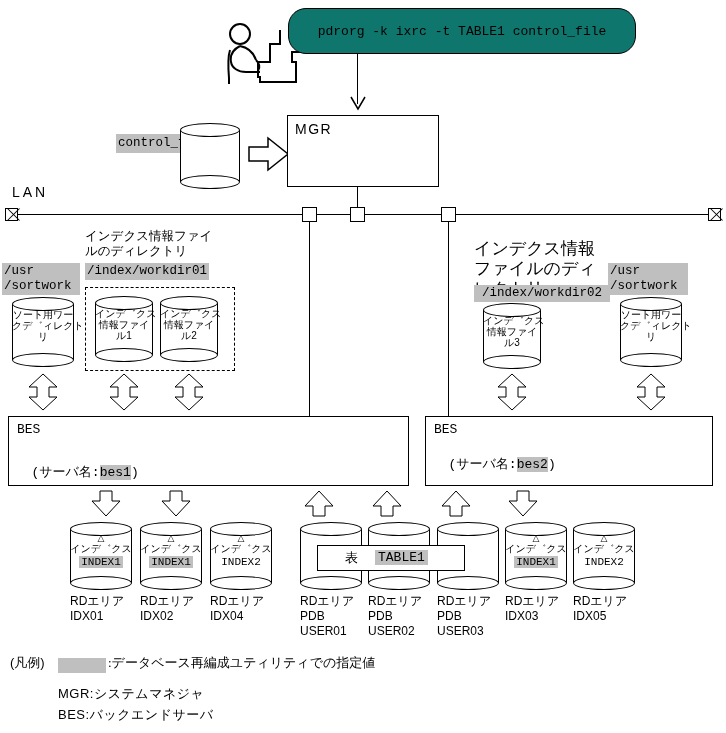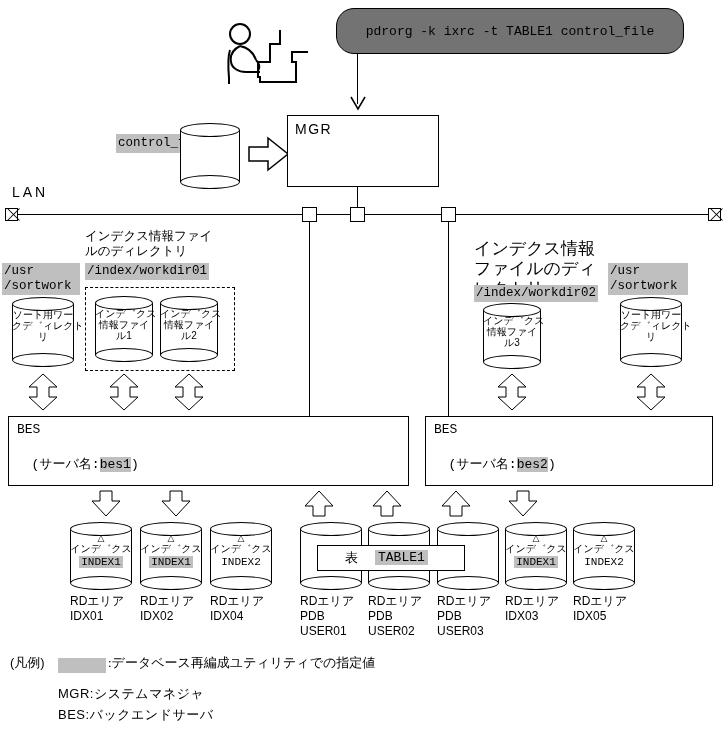--- a/index.html
+++ b/index.html
@@ -8,22 +8,22 @@
        color:#000;overflow:hidden;}
   .abs{position:absolute;}
   .mono{font-family:"Liberation Mono","DejaVu Sans Mono",monospace;}
   .hl{background:#bfbfbf;}
   .box{position:absolute;border:1px solid #000;background:#fff;box-sizing:border-box;}
   .line{position:absolute;background:#000;}
   .vl{width:1px;}
   .hl2{height:1px;}
   .lbl{position:absolute;white-space:pre;line-height:1.18;}
   
-  .bubble{position:absolute;border:1px solid #000;border-radius:18px;background:#737373;
-          box-sizing:border-box;display:flex;align-items:center;justify-content:center;margin-left:48px;}
+  .bubble{position:absolute;border:1px solid #000;border-radius:18px;background:#0f766e;
+          box-sizing:border-box;display:flex;align-items:center;justify-content:center;}
   
   .cyl{position:absolute;box-sizing:border-box;}
   .cyl .body{position:absolute;left:0;right:0;top:7px;bottom:7px;
              border-left:1px solid #000;border-right:1px solid #000;background:#fff;}
   .cyl .top{position:absolute;left:0;right:0;top:0;height:14px;
             border:1px solid #000;border-radius:50%;background:#fff;box-sizing:border-box;}
   .cyl .bot2{position:absolute;left:0;right:0;bottom:0;height:14px;
             border:1px solid #000;border-radius:50%;box-sizing:border-box;background:#fff;}
   .cyl .txt{position:absolute;left:0;right:0;top:12px;text-align:center;
             line-height:1.12;white-space:pre;z-index:3;}
@@ -112,21 +112,21 @@
     <div class="bot2"></div>
     <div class="top"></div>
   <div class="txt" style="font-size:10px;">インデ゛クス
 情報ファイ
 ル2</div>
 </div>
 
 <div class="lbl" style="left:474px;top:239px;font-size:17px;">インデクス情報
 ファイルのディ
 レクトリ</div>
-<div class="lbl mono hl" style="left:474px;top:285px;font-size:12.5px;padding:1px 2px;">/index/workdir02</div>
+<div class="lbl mono hl" style="left:474px;top:285px;font-size:12.5px;padding:1px 8px;">/index/workdir02</div>
 <div class="lbl mono hl" style="left:608px;top:263px;width:76px;font-size:12.5px;padding:1px 2px;">/usr
 /sortwork</div>
 
 <div class="cyl" style="left:483px;top:303px;width:58px;height:66px;">
   <div class="body"></div>
     <div class="bot2"></div>
     <div class="top"></div>
   <div class="txt" style="font-size:10px;">インデ゛クス
 情報ファイ
 ル3</div>
@@ -151,21 +151,21 @@
 </svg>
 <svg class="abs" style="left:497px;top:373px;" width="30" height="38">
   <path d="M15 1 L29 14 L21 14 L21 24 L29 24 L15 37 L1 24 L9 24 L9 14 L1 14 Z" fill="#fff" stroke="#000"></path>
 </svg>
 <svg class="abs" style="left:636px;top:373px;" width="30" height="38">
   <path d="M15 1 L29 14 L21 14 L21 24 L29 24 L15 37 L1 24 L9 24 L9 14 L1 14 Z" fill="#fff" stroke="#000"></path>
 </svg>
 
 <div class="box" style="left:8px;top:416px;width:401px;height:70px;">
   <span class="lbl mono" style="left:8px;top:5px;font-size:13px;">BES</span>
-  <span class="lbl" style="left:8px;top:24px;font-size:13px;">
+  <span class="lbl" style="left:8px;top:32px;font-size:13px;">
     <span class="mono">(サーバ名:</span><span class="mono hl">bes1</span><span class="mono">)</span>
   </span>
 </div>
 
 <div class="box" style="left:425px;top:416px;width:288px;height:70px;">
   <span class="lbl mono" style="left:8px;top:5px;font-size:13px;">BES</span>
   <span class="lbl" style="left:8px;top:24px;font-size:13px;">
     <span class="mono">(サーバ名:</span><span class="mono hl">bes2</span><span class="mono">)</span>
   </span>
 </div>

